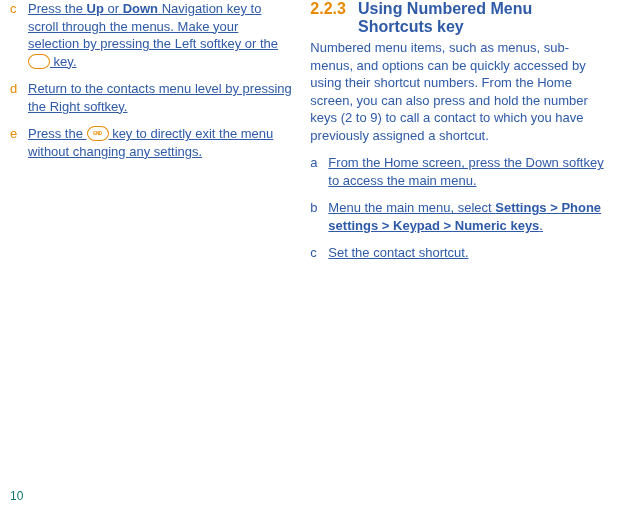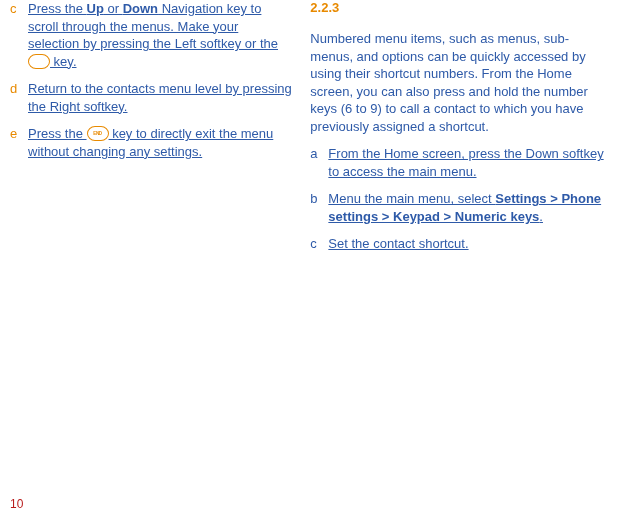--- a/index.html
+++ b/index.html
@@ -36,22 +36,22 @@
     flex: 0 0 18px;
     font-size: 13px;
     line-height: 1.35;
   }
   .marker-orange { color: #e88a00; }
   .marker-blue { color: #2e5aa8; }
   .body { flex: 1; text-decoration: underline; }
   .bold { font-weight: 700; }
   .section-head {
     display: flex;
-    font-size: 13px;
-    margin-bottom: 15px;
+    font-size: 16px;
+    margin-bottom: 3px;
   }
   .sec-num {
     color: #e88a00;
     font-weight: 700;
     margin-right: 12px;
   }
   .sec-title {
     color: #2e5aa8;
     font-weight: 700;
   }
@@ -74,23 +74,23 @@
     line-height: 1;
     color: #e88a00;
     font-weight: 700;
     letter-spacing: -0.3px;
     position: relative;
     top: -1px;
   }
   .page-number {
     position: absolute;
     left: 10px;
-    bottom: 4px;
+    bottom: 12px;
     font-size: 12px;
-    color: #b91c1c;
+    color: #0f766e;
   }
 </style>
 </head>
 <body>
 
 <div class="page">
   <div class="col col-left" id="col-left">
       <div class="item">
         <div class="marker marker-orange">c</div>
         <div class="body"><span>Press the </span><span class="bold">Up</span><span> or </span><span class="bold">Down</span><span> Navigation key to scroll through the menus. Make your selection by pressing the Left softkey or the </span><span class="keyicon"></span><span> key.</span></div>
@@ -100,22 +100,23 @@
         <div class="body"><span>Return to the contacts menu level by pressing the Right softkey.</span></div>
       </div>
       <div class="item">
         <div class="marker marker-orange">e</div>
         <div class="body"><span>Press the </span><span class="keyicon">END</span><span> key to directly exit the menu without changing any settings.</span></div>
       </div>
     </div>
   <div class="col col-right" id="col-right">
       <div class="section-head">
         <span class="sec-num">2.2.3</span>
+        <span class="sec-title">Using Numbered Menu Shortcuts key</span>
       </div>
-      <div class="intro">Numbered menu items, such as menus, sub-menus, and options can be quickly accessed by using their shortcut numbers. From the Home screen, you can also press and hold the number keys (6 to 9) to call a contact to which you have previously assigned a shortcut.</div>
+      <div class="intro">Numbered menu items, such as menus, sub-menus, and options can be quickly accessed by using their shortcut numbers. From the Home screen, you can also press and hold the number keys (2 to 9) to call a contact to which you have previously assigned a shortcut.</div>
       <div class="item">
         <div class="marker marker-blue">a</div>
         <div class="body"><span>From the Home screen, press the Down softkey to access the main menu.</span></div>
       </div>
       <div class="item">
         <div class="marker marker-blue">b</div>
         <div class="body"><span>Menu the main menu, select </span><span class="bold">Settings &gt; Phone settings &gt; Keypad &gt; Numeric keys</span><span>.</span></div>
       </div>
       <div class="item">
         <div class="marker marker-blue">c</div>

